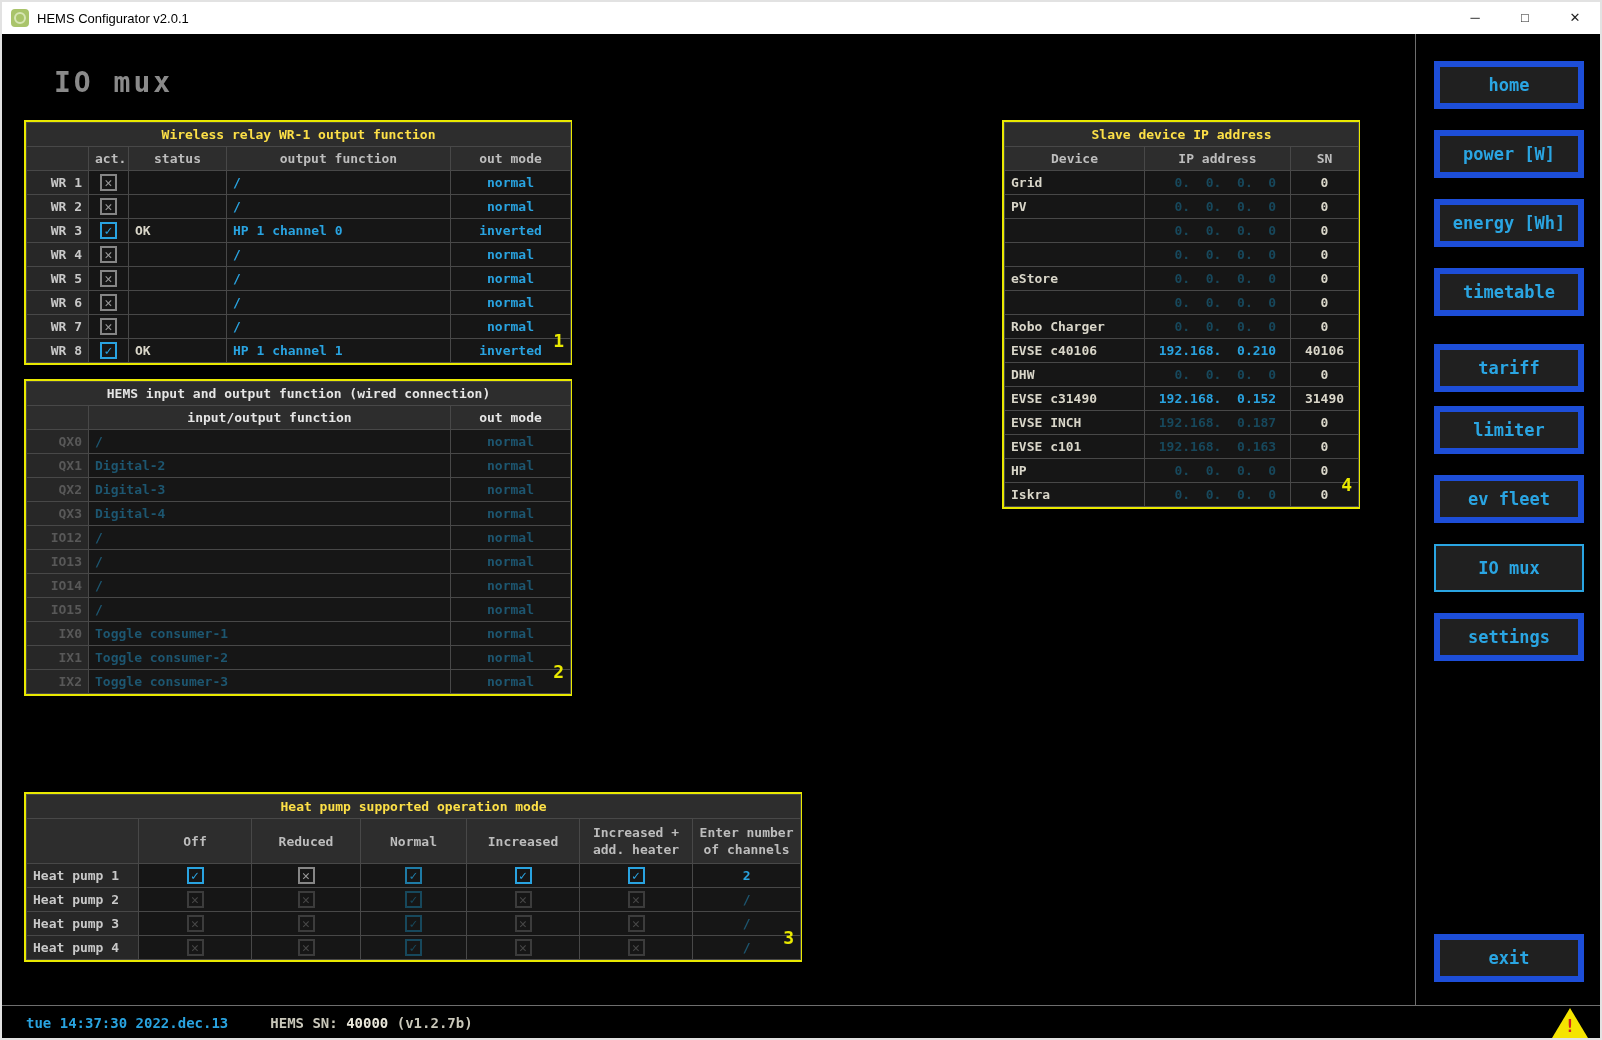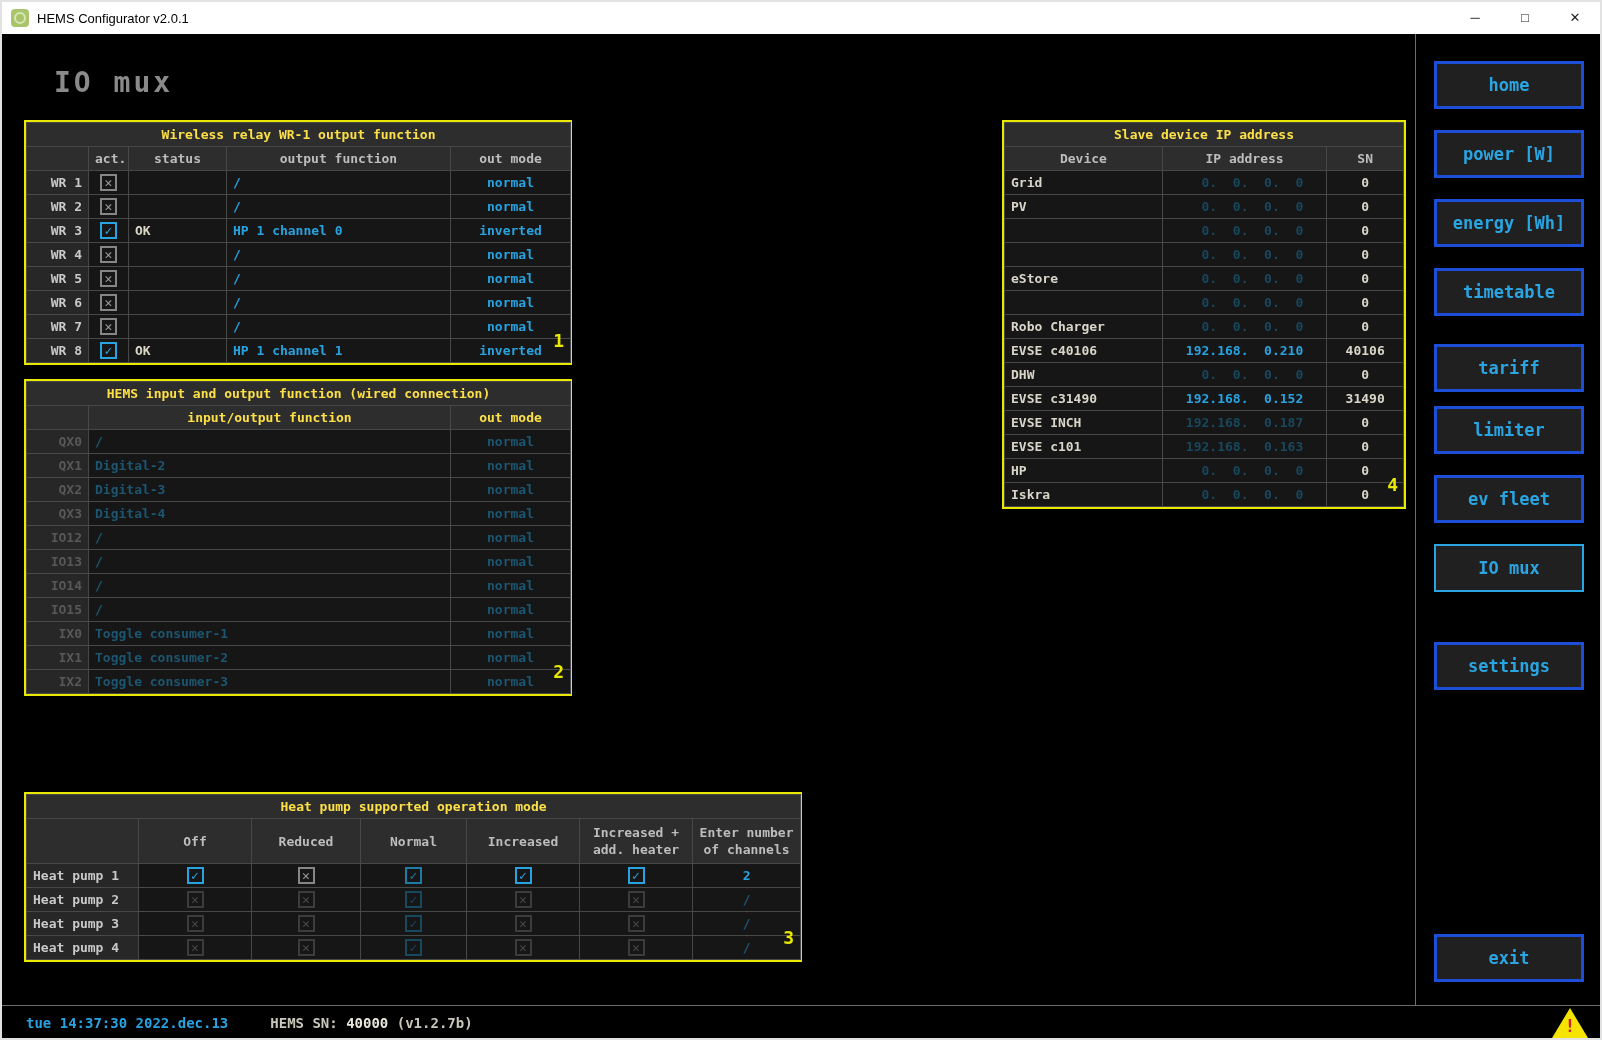--- a/index.html
+++ b/index.html
@@ -30,39 +30,39 @@
   .blue{color:#29a3e0;}
   .blue-dim{color:#1d5670;}
   .center{text-align:center;}
   .status{color:#d9d6c9;}
   .device{color:#d9d6c9;margin-top:32px;}
   .sn{color:#d9d6c9;text-align:center;}
   .ip{text-align:center;white-space:pre !important;}
   .ip.bright{color:#29a3e0;}
   .ip.dim{color:#17485c;}
   
-  .dis .title,.dis tr.hdr td{color:#fde047;}
+  .dis .title,.dis tr.hdr td{color:#e5e5e5;}
   .dis td.lab{color:#585858;}
   .dis .blue{color:#1d5670;}
   
   .cbcell{text-align:center;}
   .cb{display:inline-block;width:13px;height:13px;border:2px solid #868686;color:#9a9a9a;
       line-height:13px;text-align:center;font-size:13px;font-weight:bold;vertical-align:middle;}
   .cb.checked{border-color:#29a3e0;color:#29a3e0;}
   .cb.checked-mid{border-color:#1e7ba6;color:#1e7ba6;}
   .cb.checked-dis{border-color:#17485c;color:#17485c;}
   .cb.cross-dis{border-color:#3c3c3c;color:#474747;}
   .badge{position:absolute;right:6px;bottom:12px;color:#e9e900;font:bold 18px "DejaVu Sans Mono",monospace;}
   
   #hp-wrap tr.hdr td{height:44px;}
   
   .vdivider{position:absolute;left:1413px;top:32px;width:1px;height:971px;background:#6e6e6e;}
   .hdivider{position:absolute;left:0;top:1003px;width:1602px;height:1px;background:#6e6e6e;}
   .navbtn{position:absolute;left:1432px;width:150px;height:48px;background:#202020;
-          border:3px solid #1d4ed8;box-sizing:border-box;color:#2aa5e2;
+          border:6px solid #1d4ed8;box-sizing:border-box;color:#2aa5e2;
           font:bold 17px "DejaVu Sans Mono",monospace;display:flex;align-items:center;justify-content:center;
           cursor:default;}
   .navbtn.active{border:2px solid #2aa5e2;}
   
   .statusbar{position:absolute;left:0;top:1004px;width:1602px;height:34px;display:flex;align-items:center;
              font:bold 14px "DejaVu Sans Mono",monospace;}
   .sb-time{color:#29a3e0;margin-left:24px;}
   .sb-sn{color:#c9c7ba;margin-left:42px;}
   .sb-sn .val{color:#e9e7db;}
   .warn{position:absolute;right:12px;top:1006px;width:36px;height:30px;}
@@ -305,21 +305,21 @@
             <td class="data cbcell"><span class="cb checked-dis">✓</span></td>
             <td class="data cbcell"><span class="cb cross-dis">✕</span></td>
             <td class="data cbcell"><span class="cb cross-dis">✕</span></td>
             <td class="data center blue-dim">/</td>
           </tr>
         </tbody>
     </table>
     <span class="badge">3</span>
   </div>
 
-  <div class="tblwrap" id="slave-wrap" style="left:1000px;top:118px;width:404px;">
+  <div class="tblwrap" id="slave-wrap" style="left:1000px;top:118px;width:358px;">
     <table class="tbl">
       <colgroup>
           <col style="width:140px">
           <col style="width:146px">
           <col style="width:68px">
         </colgroup>
       <tbody id="slave-body">
         <tr>
             <td class="title" colspan="3">Slave device IP address</td>
           </tr>
@@ -406,21 +406,21 @@
   <div class="vdivider"></div>
   <div id="sidebar">
       <div class="navbtn" style="top: 59px;">home</div>
       <div class="navbtn" style="top: 128px;">power [W]</div>
       <div class="navbtn" style="top: 197px;">energy [Wh]</div>
       <div class="navbtn" style="top: 266px;">timetable</div>
       <div class="navbtn" style="top: 342px;">tariff</div>
       <div class="navbtn" style="top: 404px;">limiter</div>
       <div class="navbtn" style="top: 473px;">ev fleet</div>
       <div class="navbtn active" style="top: 542px;">IO mux</div>
-      <div class="navbtn" style="top: 640px;">settings</div>
+      <div class="navbtn" style="top: 611px;">settings</div>
     </div>
   <div class="navbtn" id="exit-btn" style="top:932px;">exit</div>
 
   <div class="hdivider"></div>
   <div class="statusbar">
     <span class="sb-time">tue 14:37:30 2022.dec.13</span>
     <span class="sb-sn"><span>HEMS SN: </span><span class="val">40000</span><span> (v1.2.7b)</span></span>
   </div>
   <div class="warn">
     <div class="tri"></div>

